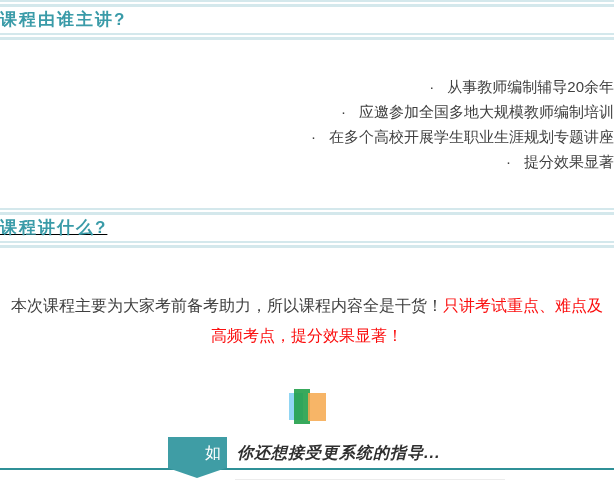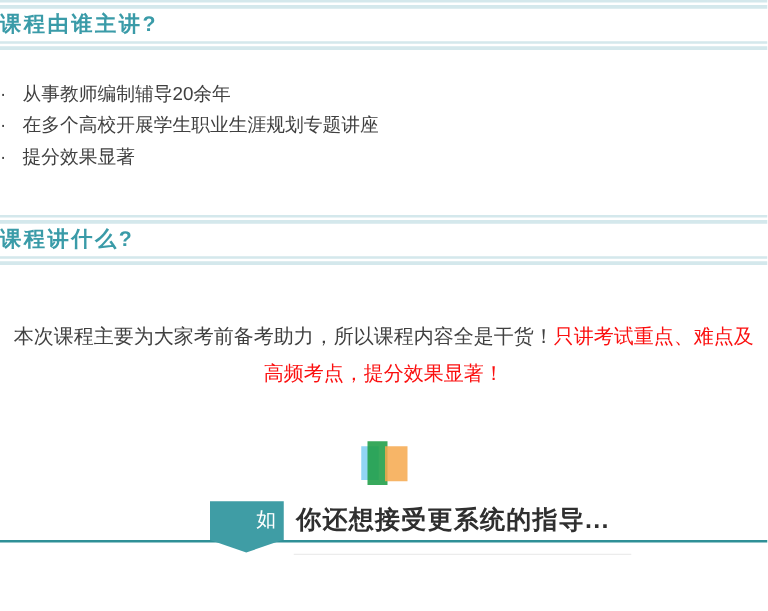--- a/index.html
+++ b/index.html
@@ -12,26 +12,26 @@
 
   
   .dline .thin  { display:block; height:2px; background:var(--light-line); }
   .dline .thick { display:block; height:3px; background:var(--light-line); margin-top:2px; }
   .sec-title {
     color:var(--teal-title);
     font-size:17px; font-weight:bold; line-height:26px; letter-spacing:2px;
   }
 
   
-  .list { margin-top:23px; text-align:left; color:var(--body-text); font-size:15px; }
+  .list { margin-top:34px; text-align:right; color:var(--body-text); font-size:15px; }
   .list-item { line-height:25px; }
   .bullet { display:inline-block; margin-right:13px; color:var(--body-text); }
 
   
-  .header2 { margin-top:34px; }
+  .header2 { margin-top:34px;text-decoration:underline; }
 
   
   .course-text {
     margin-top:43px; padding:0 8px;
     text-align:center; font-size:16px; line-height:30px;
     color:var(--body-text);
   }
   .red-em { color:var(--red-text); }
 
   
@@ -55,21 +55,21 @@
     padding-left:37px;
   }
   .badge-arrow {
     position:absolute; left:0; top:31px; width:0; height:0; display:block;
     border-left:29.5px solid transparent;
     border-right:29.5px solid transparent;
     border-top:10px solid var(--box-teal);
   }
   .cta-text {
     position:absolute; left:237px; top:0; height:31px; line-height:31px;
-    font-size:20px; font-weight:bold; 
+    font-size:16px; font-weight:bold; font-style:italic;
     color:var(--bottom-text); letter-spacing:1px;
   }
   .bottom-grey-line {
     position:absolute; top:42px; left:235px; width:270px; height:1px;
     background:#ececec;
   }
 </style>
 </head>
 <body>
 
@@ -81,20 +81,23 @@
   <h2 class="sec-title">课程由谁主讲?</h2>
   <div class="dline">
     <i class="thin"></i>
     <i class="thick"></i>
   </div>
 </div>
 
 <div class="list">
   <div class="list-item">
     <span class="bullet">·</span><span>从事教师编制辅导20余年</span>
+  </div>
+  <div class="list-item">
+    <span class="bullet">·</span><span>应邀参加全国多地大规模教师编制培训</span>
   </div>
   <div class="list-item">
     <span class="bullet">·</span><span>在多个高校开展学生职业生涯规划专题讲座</span>
   </div>
   <div class="list-item">
     <span class="bullet">·</span><span>提分效果显著</span>
   </div>
 </div>
 
 <div class="section-header header2">

